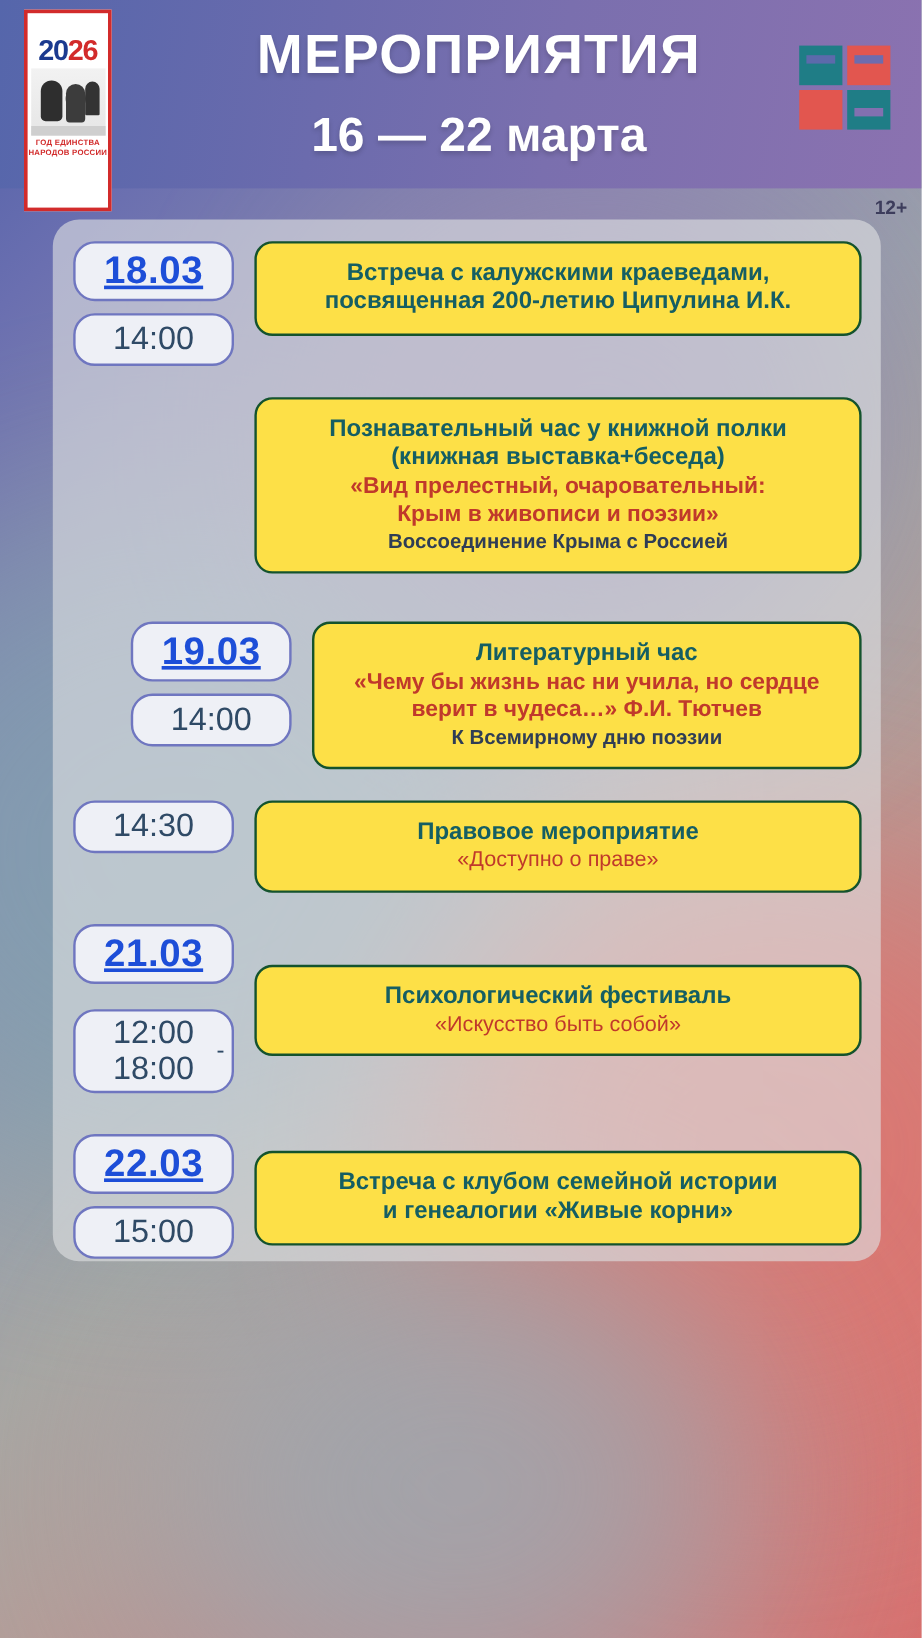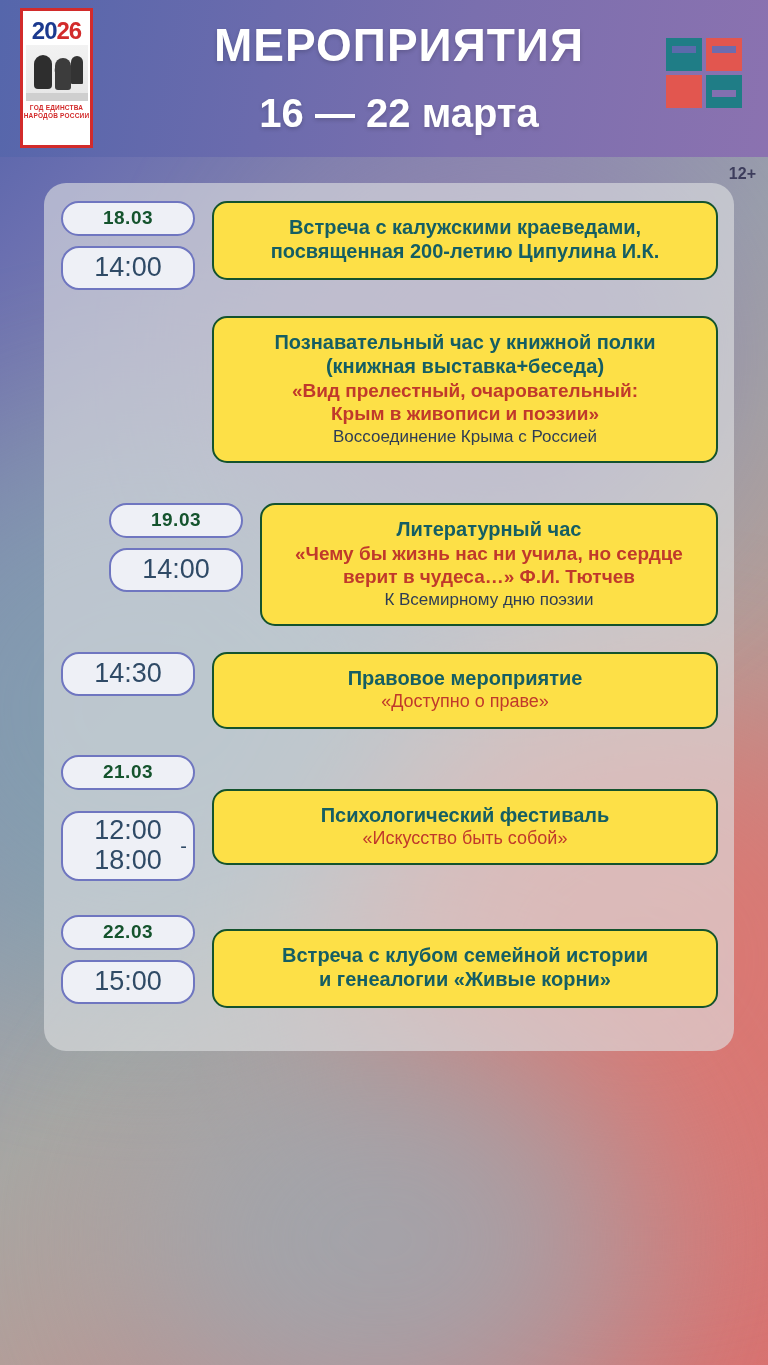--- a/index.html
+++ b/index.html
@@ -35,25 +35,25 @@
     position: relative;
     height: 157px;
     background: linear-gradient(100deg, #5566ab 0%, #6b6bad 35%, #7a6fae 60%, #8b72b0 100%);
     display: flex;
     align-items: center;
     z-index: 3;
   }
   .logo-year {
     position: absolute;
     left: 20px; top: 8px;
-    width: 73px; height: 140px;
+    width: 73px; height: 168px;
     background: #ffffff;
     border: 3px solid #d22b2b;
     display: flex; flex-direction: column; align-items: center;
-    padding-top: 8px;
+    padding-top: 20px;
     overflow: hidden;
   }
   .logo-year .yr {
     font-weight: bold; font-size: 24px; letter-spacing: -1px;
     line-height: 1;
   }
   .logo-year .yr .b { color: #1b3a8f; }
   .logo-year .yr .r { color: #d22b2b; }
   .logo-emblem {
     margin-top: 2px; width: 62px; height: 56px;
@@ -141,21 +141,21 @@
   .pill {
     width: 134px;
     border: 2px solid #6f76c0;
     border-radius: 18px;
     background: #eef0f6;
     text-align: center;
     font-weight: bold;
     padding: 4px 0 5px;
     margin-bottom: 10px;
   }
-  .pill-date { color: #14532d; font-size: 19px; letter-spacing: .5px; }
+  .pill-date { color: #1d4ed8; font-size: 32px; letter-spacing: .5px; text-decoration: underline; }
   .pill-time { color: #2f4a66; font-size: 27px; font-weight: normal; }
   .pill-range {
     position: relative;
     line-height: 1.12;
     padding: 2px 0 4px;
     margin-top: 11px;
   }
   .pill-range .dash {
     position: absolute; right: 6px; top: 50%; transform: translateY(-50%);
     font-size: 20px; color: #2f4a66;
@@ -164,21 +164,21 @@
     flex: 1;
     margin: 4px 16px 0 0;
     border: 2px solid #14532d;
     border-radius: 15px;
     background: #fde047;
     padding: 12px 18px 14px;
     text-align: center;
   }
   .card .t1 { font-size: 20px; font-weight: bold; color: #155e63; line-height: 1.22; }
   .card .t2 { font-size: 19px; font-weight: bold; color: #c0392b; line-height: 1.24; }
-  .card .t3 { font-size: 17px; color: #2f3d55; line-height: 1.25; }
+  .card .t3 { font-size: 17px; color: #2f3d55; line-height: 1.25; font-weight: bold; }
   .card .t4 { font-size: 18px; font-weight: normal; color: #c0392b; line-height: 1.24; }
 
   .spacer-sm { height: 6px; }
 </style>
 </head>
 <body>
 
 <div class="bg-blob blob-a"></div>
 <div class="bg-blob blob-b"></div>
 <div class="bg-blob blob-c"></div>

